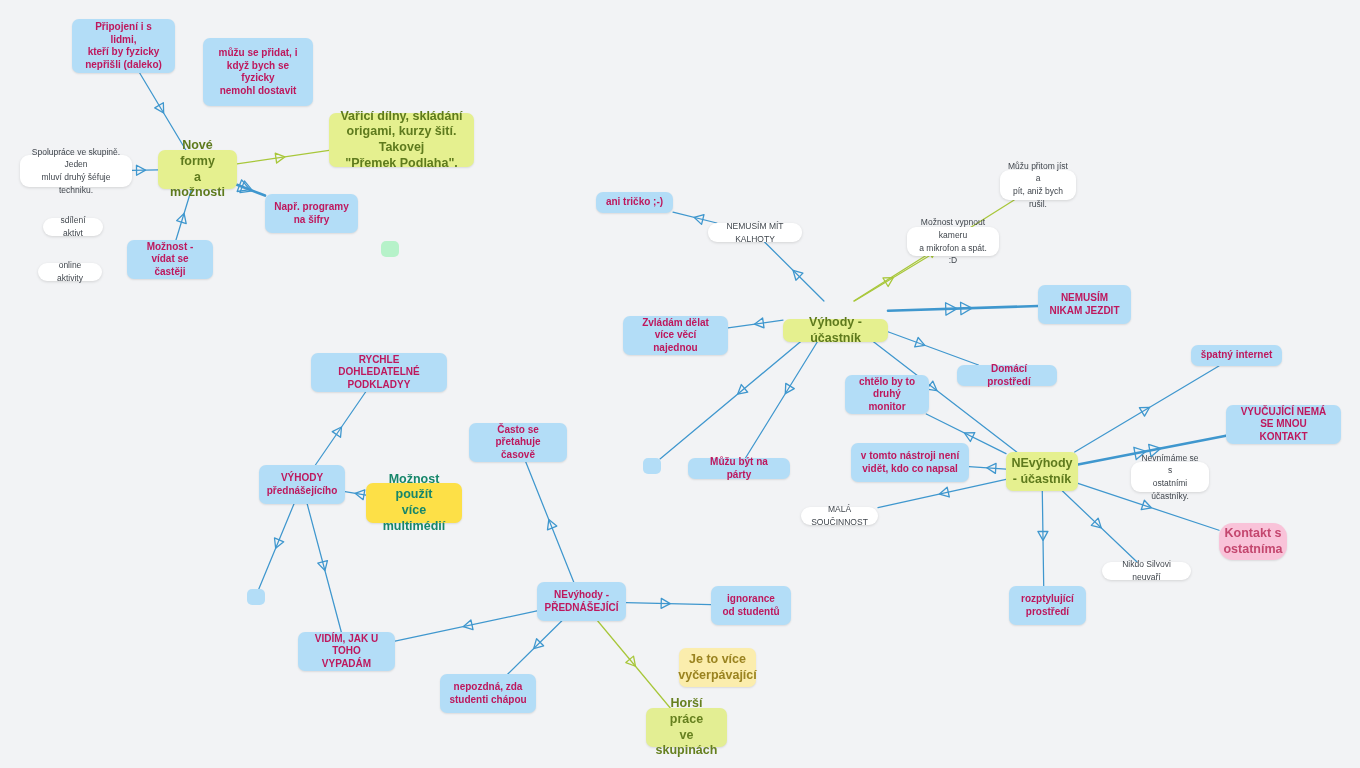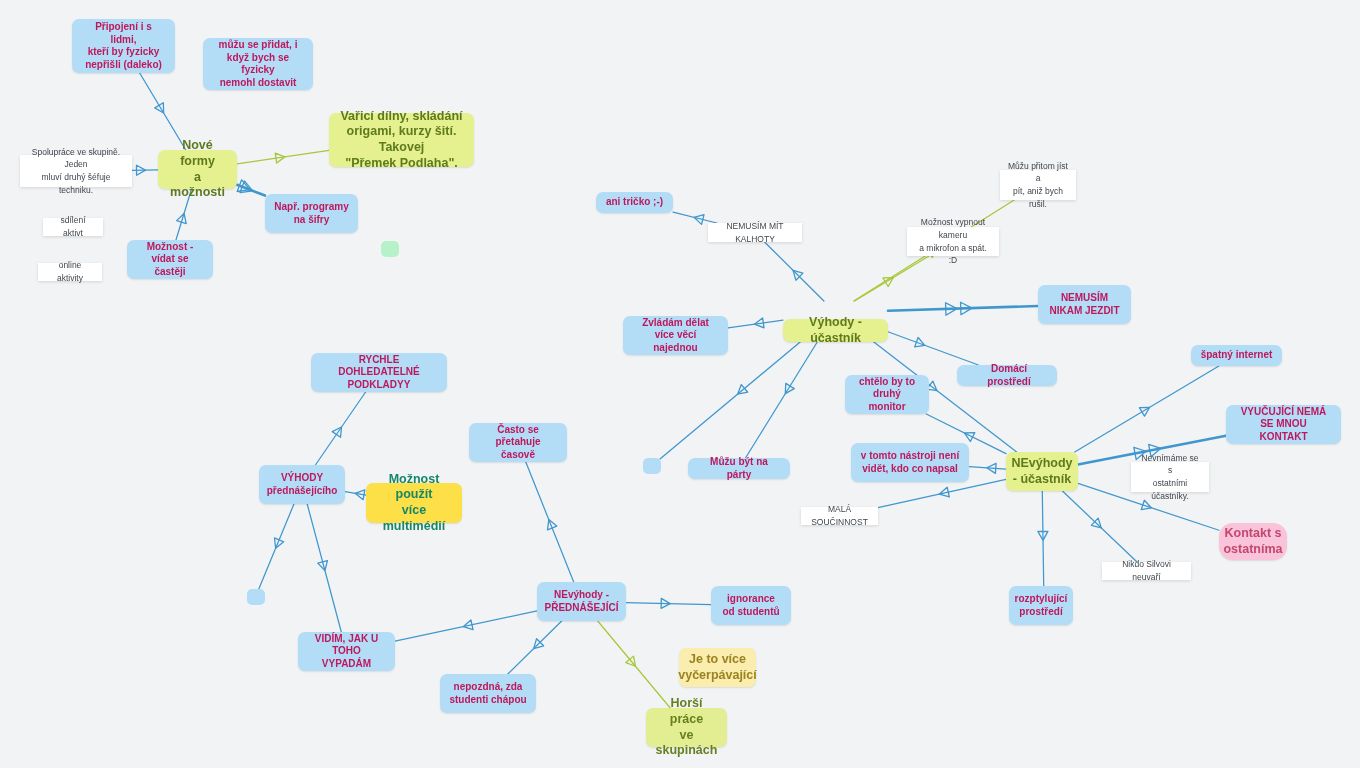--- a/index.html
+++ b/index.html
@@ -45,21 +45,21 @@
     font-weight:bold;
     font-size:12.5px;
     box-shadow:0 1px 2px rgba(0,0,0,.10);
   }
   
   .n-white{
     background:#ffffff;
     color:#40464d;
     font-weight:normal;
     font-size:8.5px;
-    border-radius:0;
+    border-radius:9px;
     box-shadow:0 1px 3px rgba(0,0,0,.13);
     line-height:1.5;
     padding:4px 8px;
   }
   
   .n-green{
     background:#fde047;
     color:#16866a;
     font-weight:bold;
     font-size:12.5px;
@@ -156,21 +156,21 @@
       <path d="M 0 0 L -9 -5 L -9 5 Z" fill="none" stroke="#3f97ce" stroke-width="1.3" stroke-linejoin="round" transform="translate(670.2,603.5932153392331) rotate(1.3518618755592817)"></path>
       <line x1="561.6820652173913" y1="621" x2="507.8179347826087" y2="674" stroke="#3f97ce" stroke-width="1.25" stroke-linecap="round"></line>
       <path d="M 0 0 L -9 -5 L -9 5 Z" fill="none" stroke="#3f97ce" stroke-width="1.3" stroke-linejoin="round" transform="translate(533.6727173913043,648.56) rotate(135.46329809234177)"></path>
       <line x1="597.75" y1="621" x2="670.25" y2="708" stroke="#a8c73a" stroke-width="1.25" stroke-linecap="round"></line>
       <path d="M 0 0 L -9 -5 L -9 5 Z" fill="none" stroke="#a8c73a" stroke-width="1.3" stroke-linejoin="round" transform="translate(635.45,666.24) rotate(50.19442890773481)"></path>
     </svg>
   <div id="node-layer">
       <div class="node n-blue" style="left: 72px; top: 19px; width: 103px; height: 54px;">Připojení i s lidmi,
 kteří by fyzicky
 nepřišli (daleko)</div>
-      <div class="node n-blue" style="left: 203px; top: 38px; width: 110px; height: 52px; padding-left: 9px;">můžu se přidat, i
+      <div class="node n-blue" style="left: 203px; top: 38px; width: 110px; height: 68px; padding-left: 9px;">můžu se přidat, i
 když bych se fyzicky
 nemohl dostavit</div>
       <div class="node n-lime" style="left: 329px; top: 113px; width: 145px; height: 54px;">Vařicí dílny, skládání
 origami, kurzy šití. Takovej
 "Přemek Podlaha".</div>
       <div class="node n-lime" style="left: 158px; top: 150px; width: 79px; height: 39px;">Nové formy
 a možnosti</div>
       <div class="node n-white" style="left: 20px; top: 155px; width: 112px; height: 32px;">Spolupráce ve skupině. Jeden
 mluví druhý šéfuje techniku.</div>
       <div class="node n-blue" style="left: 265px; top: 194px; width: 93px; height: 39px;">Např. programy
@@ -202,21 +202,21 @@
       <div class="node n-lime" style="left: 1006px; top: 452px; width: 72px; height: 39px;">NEvýhody
 - účastník</div>
       <div class="node n-white" style="left: 1131px; top: 462px; width: 78px; height: 30px;">Nevnímáme se s
 ostatními účastníky.</div>
       <div class="node n-dot n-dot-blue" style="left: 643px; top: 458px; width: 17px; height: 16px;"></div>
       <div class="node n-blue" style="left: 688px; top: 458px; width: 102px; height: 21px;">Můžu být na párty</div>
       <div class="node n-white" style="left: 801px; top: 507px; width: 77px; height: 18px;">MALÁ SOUČINNOST</div>
       <div class="node n-pink" style="left: 1219px; top: 523px; width: 68px; height: 37px; border-radius: 14px;">Kontakt s
 ostatníma</div>
       <div class="node n-white" style="left: 1102px; top: 562px; width: 89px; height: 18px;">Nikdo Silvovi neuvaří</div>
-      <div class="node n-blue" style="left: 1009px; top: 586px; width: 64px; height: 39px;">rozptylující
+      <div class="node n-blue" style="left: 1009px; top: 586px; width: 77px; height: 39px;">rozptylující
 prostředí</div>
       <div class="node n-blue" style="left: 311px; top: 353px; width: 136px; height: 39px;">RYCHLE DOHLEDATELNÉ
 PODKLADYY</div>
       <div class="node n-blue" style="left: 469px; top: 423px; width: 98px; height: 39px;">Často se
 přetahuje časově</div>
       <div class="node n-blue" style="left: 259px; top: 465px; width: 86px; height: 39px;">VÝHODY
 přednášejícího</div>
       <div class="node n-green" style="left: 366px; top: 483px; width: 96px; height: 40px;">Možnost použít
 více multimédií</div>
       <div class="node n-dot n-dot-blue" style="left: 247px; top: 589px; width: 17px; height: 16px;"></div>

